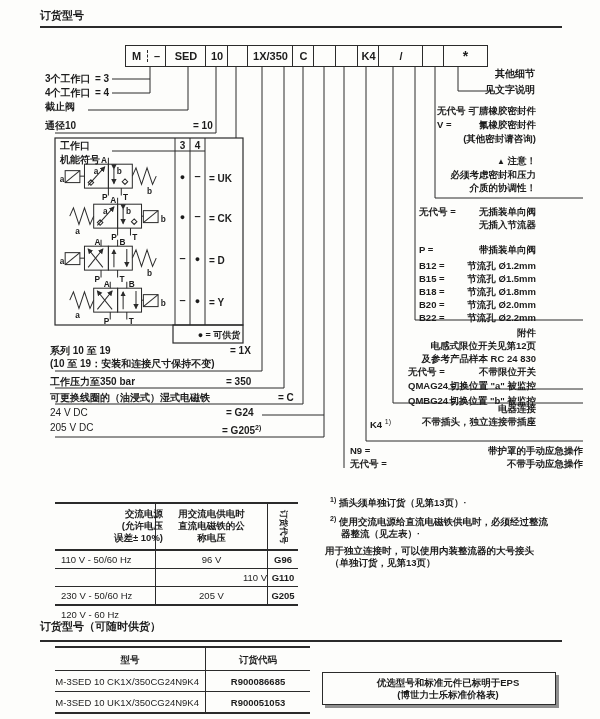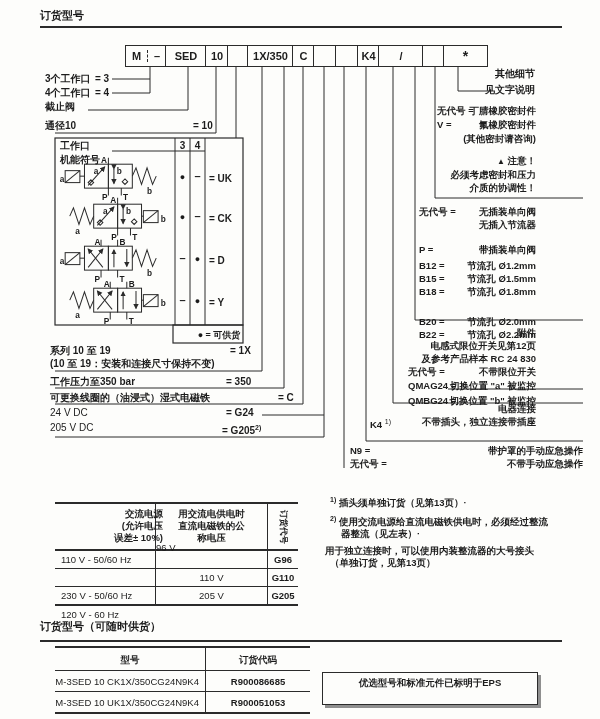--- a/index.html
+++ b/index.html
@@ -240,21 +240,21 @@
     <div class="rrow" style="margin-top:1px;">介质的协调性！</div>
   </div>
 
   <div class="abs t9" style="left:419px;top:206px;width:117px;">
     <div class="rrow"><span class="rk">无代号 =</span><span>无插装单向阀</span></div>
     <div class="rrow" style="margin-top:1px;">无插入节流器</div>
     <div class="rrow" style="margin-top:13px;"><span class="rk">P =</span><span>带插装单向阀</span></div>
     <div class="rrow" style="margin-top:4px;"><span class="rk">B12 =</span><span>节流孔 Ø1.2mm</span></div>
     <div class="rrow" style="margin-top:1px;"><span class="rk">B15 =</span><span>节流孔 Ø1.5mm</span></div>
     <div class="rrow" style="margin-top:1px;"><span class="rk">B18 =</span><span>节流孔 Ø1.8mm</span></div>
-    <div class="rrow" style="margin-top:18px;"><span class="rk">B20 =</span><span>节流孔 Ø2.0mm</span></div>
+    <div class="rrow" style="margin-top:1px;"><span class="rk">B20 =</span><span>节流孔 Ø2.0mm</span></div>
     <div class="rrow" style="margin-top:1px;"><span class="rk">B22 =</span><span>节流孔 Ø2.2mm</span></div>
   </div>
 
   <div class="abs t9" style="left:400px;top:327px;width:136px;">
     <div class="rrow">附件</div>
     <div class="rrow" style="margin-top:1px;">电感式限位开关见第12页</div>
     <div class="rrow" style="margin-top:1px;">及参考产品样本 RC 24 830</div>
     <div class="rrow" style="margin-top:1px;"><span class="rk" style="left:8px;">无代号 =</span><span>不带限位开关</span></div>
     <div class="rrow" style="margin-top:2px;"><span class="rk" style="left:8px;">QMAG24 =</span><span>切换位置 "a" 被监控</span></div>
     <div class="rrow" style="margin-top:3px;"><span class="rk" style="left:8px;">QMBG24 =</span><span>切换位置 "b" 被监控</span></div>
@@ -295,24 +295,24 @@
     </div>
     <div class="abs b t9" style="left:101px;top:4px;width:111px;text-align:center;">
       <div>用交流电供电时</div>
       <div>直流电磁铁的公</div>
       <div>称电压</div>
     </div>
     <div class="abs" style="left:213px;top:0;width:30px;height:45px;overflow:visible;">
       <span class="b" style="position:absolute;left:-6px;top:17px;width:42px;font-size:8.5px;text-align:center;transform:rotate(90deg);">订货代号</span>
     </div>
     <div class="abs t9" style="left:6px;top:50px;">110 V - 50/60 Hz</div>
-    <div class="abs t9" style="left:101px;top:38px;width:111px;text-align:left;">96 V</div>
+    <div class="abs t9" style="left:101px;top:50px;width:111px;text-align:center;">96 V</div>
     <div class="abs t9 b" style="left:213px;top:50px;width:30px;text-align:center;">G96</div>
     <div class="abs t9" style="left:6px;top:68px;margin-top:37px;">120 V - 60 Hz</div>
-    <div class="abs t9" style="left:101px;top:68px;width:111px;text-align:center;">110 V</div>
+    <div class="abs t9" style="left:101px;top:68px;width:111px;text-align:right;">110 V</div>
     <div class="abs t9 b" style="left:213px;top:68px;width:30px;text-align:center;">G110</div>
     <div class="abs t9" style="left:6px;top:86px;">230 V - 50/60 Hz</div>
     <div class="abs t9" style="left:101px;top:86px;width:111px;text-align:center;">205 V</div>
     <div class="abs t9 b" style="left:213px;top:86px;width:30px;text-align:center;">G205</div>
   </div>
 
   <div class="abs b" style="left:40px;top:619px;font-size:11px;">订货型号（可随时供货）</div>
   <div class="abs tblline" style="left:40px;top:640px;width:522px;height:1.5px;"></div>
 
   <div class="abs" style="left:55px;top:646px;width:255px;height:64px;border-top:2px solid #2b2b2b;border-bottom:2px solid #2b2b2b;">
@@ -320,17 +320,18 @@
     <div class="abs tblline" style="left:0;top:22px;width:255px;height:1px;"></div>
     <div class="abs tblline" style="left:0;top:43px;width:255px;height:1px;"></div>
     <div class="abs b t9" style="left:0;top:6px;width:150px;text-align:center;">型号</div>
     <div class="abs b t9" style="left:151px;top:6px;width:104px;text-align:center;">订货代码</div>
     <div class="abs t9" style="left:0;top:28px;width:144px;text-align:right;">M-3SED 10 CK1X/350CG24N9K4</div>
     <div class="abs t9 b" style="left:151px;top:28px;width:104px;text-align:center;">R900086685</div>
     <div class="abs t9" style="left:0;top:49px;width:144px;text-align:right;">M-3SED 10 UK1X/350CG24N9K4</div>
     <div class="abs t9 b" style="left:151px;top:49px;width:104px;text-align:center;">R900051053</div>
   </div>
 
-  <div class="abs" style="left:322px;top:672px;width:214px;height:31px;border:1.5px solid #2b2b2b;box-shadow:3px 3px 0 #8f8f8f;background:#fdfdfb;text-align:center;">
+  <div class="abs" style="left:322px;top:672px;width:214px;height:31px;border:1.5px solid #2b2b2b;box-shadow:3px 3px 0 #8f8f8f;background:#fdfdfb;text-align:center;padding-left:18px;">
     <div class="b t9" style="margin-top:4px;">优选型号和标准元件已标明于EPS</div>
+    <div class="b t9">(博世力士乐标准价格表)</div>
   </div>
 
 </div>
 
 </body></html>

